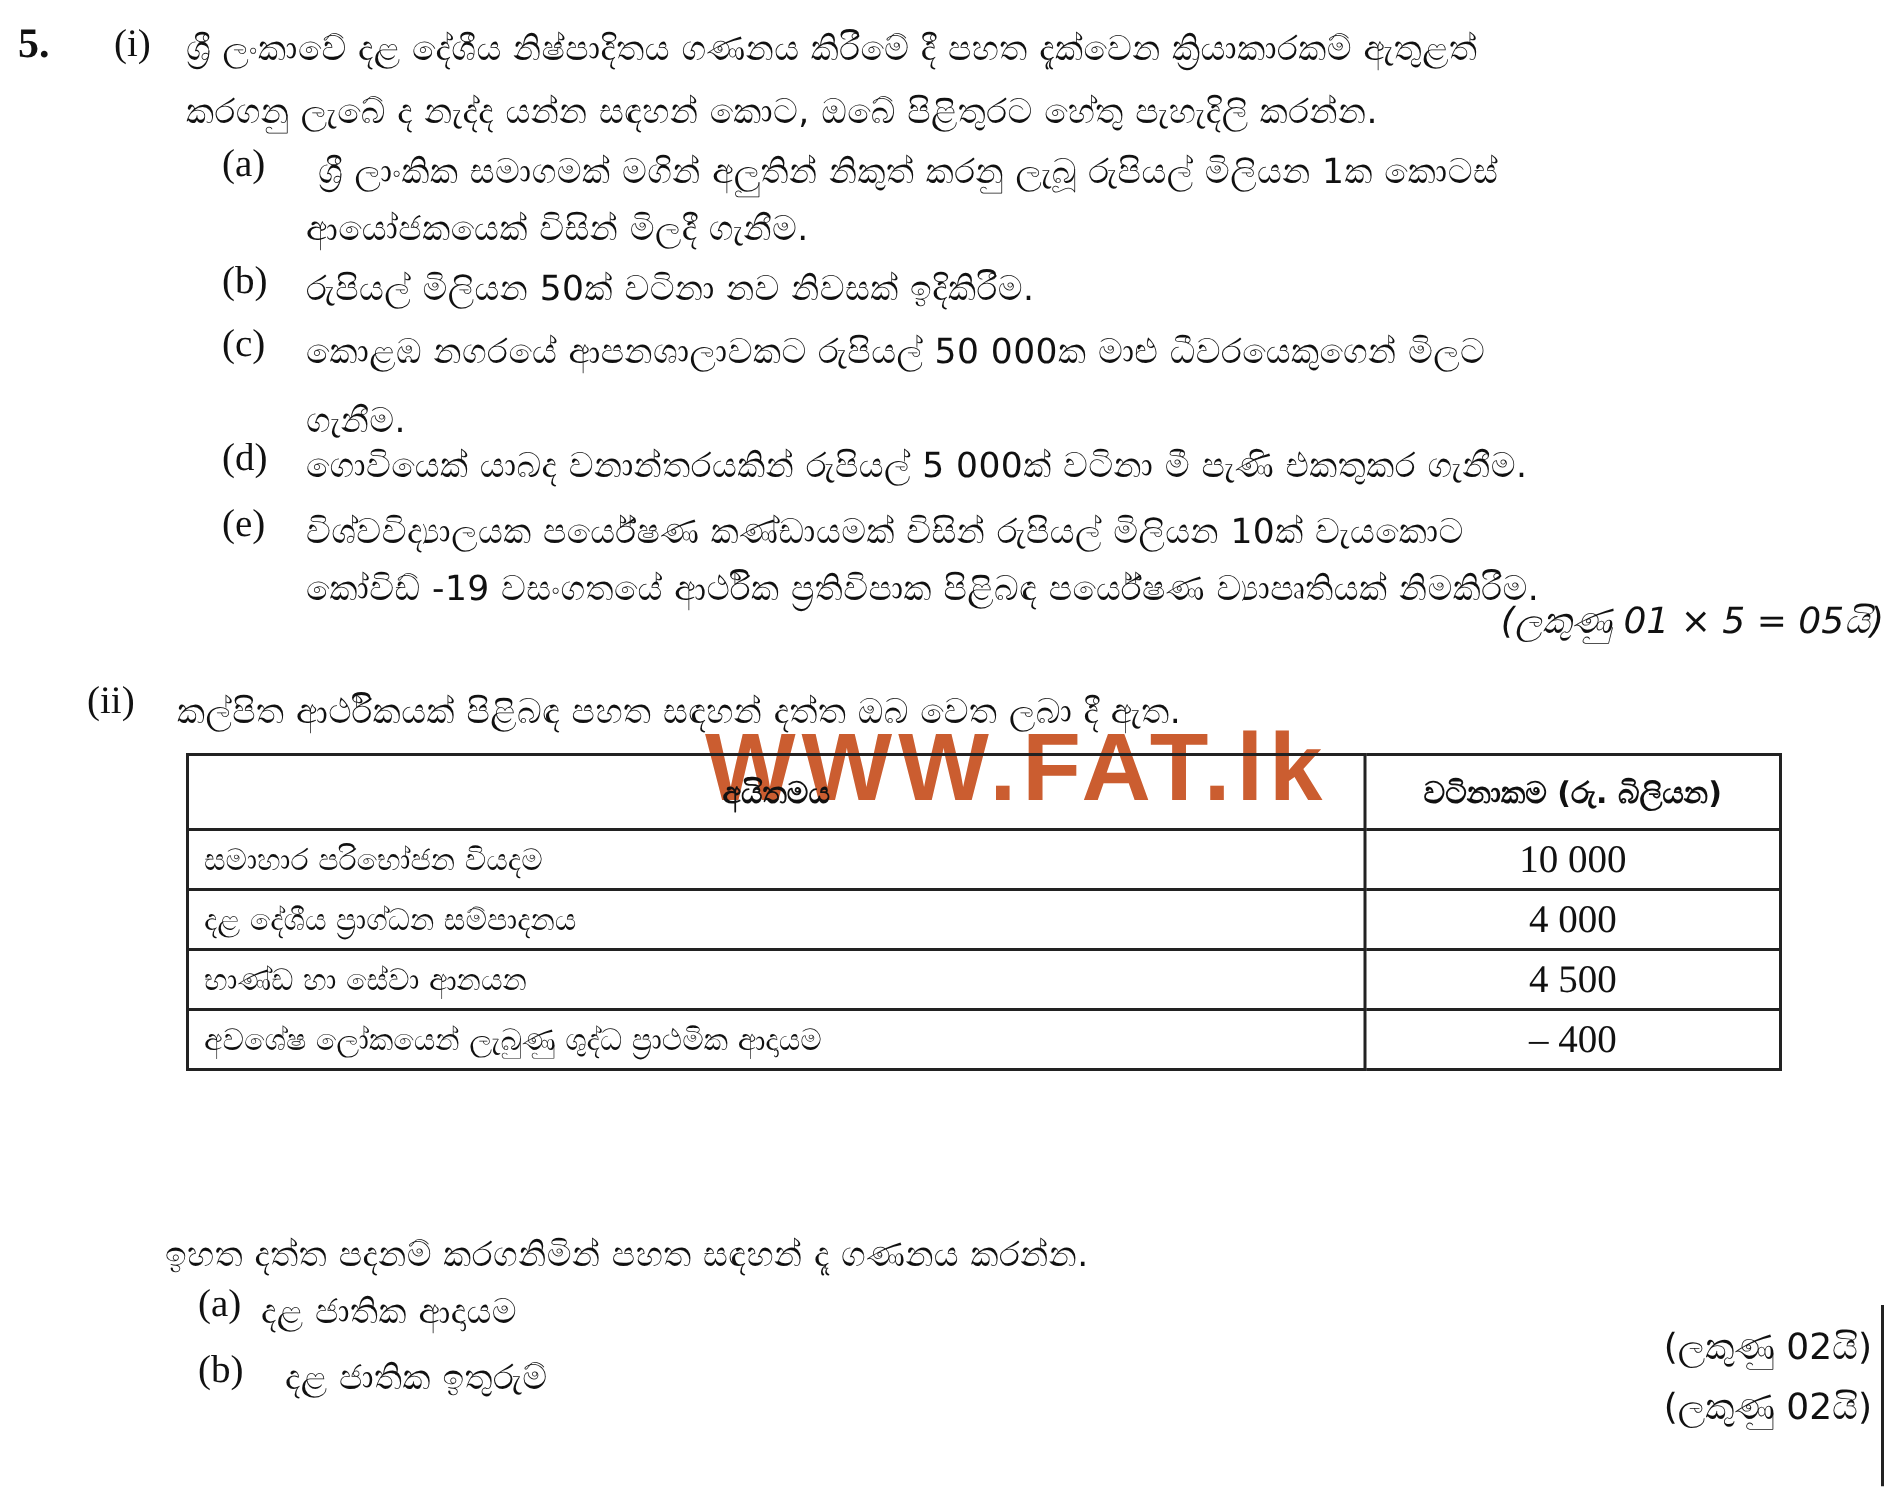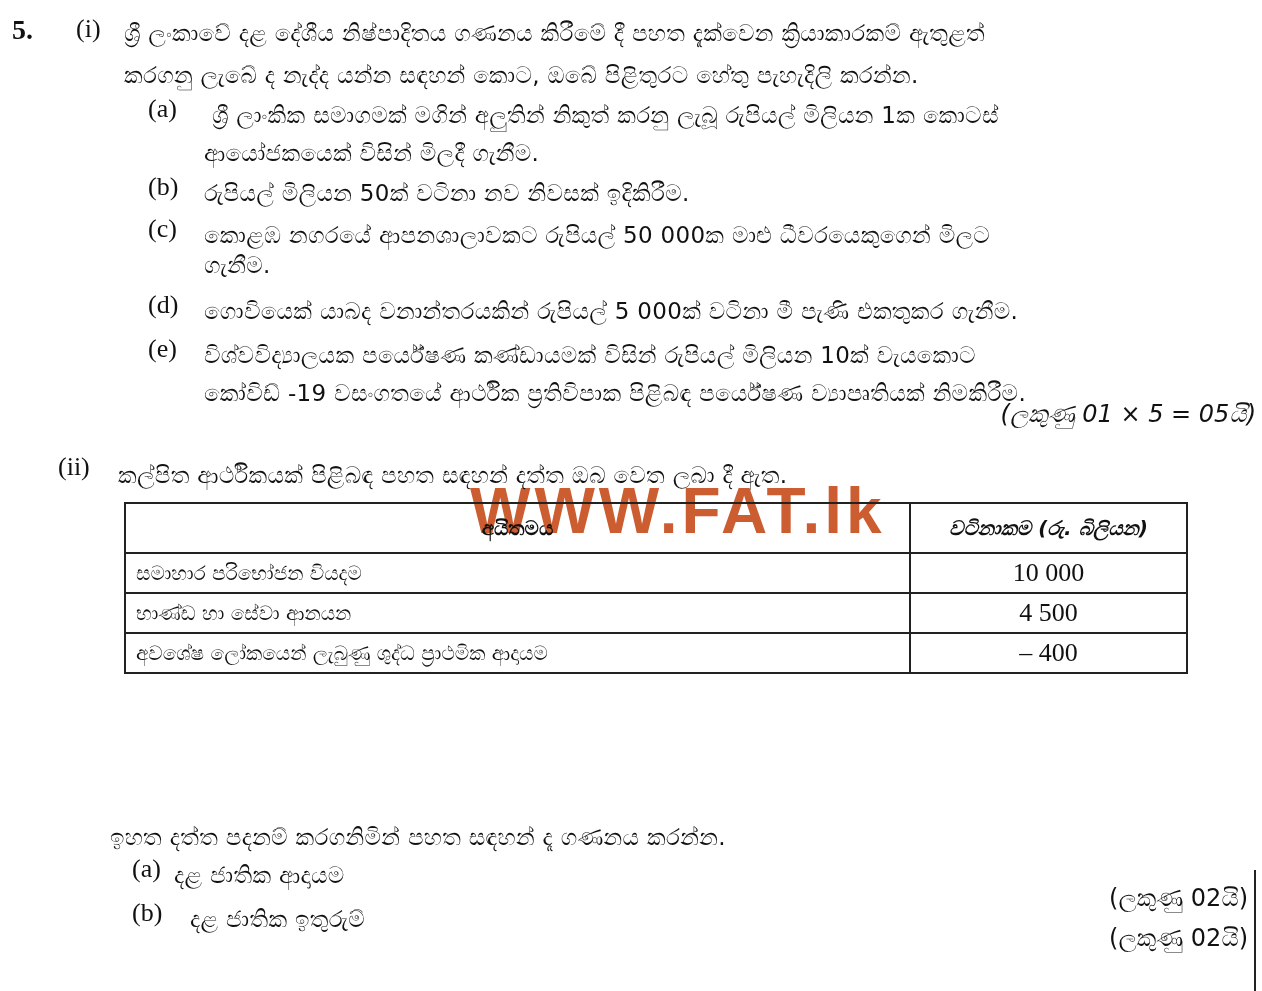--- a/index.html
+++ b/index.html
@@ -25,21 +25,21 @@
   }
   table.data td, table.data th {
     border: 2px solid #222; height: 38px; padding: 0 10px;
     font-size: 20px; font-weight: normal;
   }
   table.data th { font-weight: bold; font-size: 20px; height: 48px; }
   table.data td.val {
     text-align: center; font-family: "Liberation Serif", serif; font-size: 26px;
     width: 255px;
   }
-  table.data th.valh { width: 255px; white-space: nowrap; font-style: italic; }
+  table.data th.valh { width: 255px; white-space: nowrap; }
   .marks { font-size: 24px; white-space: nowrap; }
   .right-rule { left: 1254px; top: 870px; width: 2px; height: 121px; background: #222; }
 </style>
 </head>
 <body>
 
 <div class="abs watermark">WWW.FAT.lk</div>
 
 <div class="abs qnum serif">5.</div>
 
@@ -49,21 +49,21 @@
 
 <div class="abs label serif" style="left:148px;top:94px;">(a)</div>
 <div class="abs si" style="left:212px;top:102px;">ශ්‍රී ලාංකික සමාගමක් මගින් අලුතින් නිකුත් කරනු ලැබූ රුපියල් මිලියන 1ක කොටස්</div>
 <div class="abs si" style="left:204px;top:140px;">ආයෝජකයෙක් විසින් මිලදී ගැනීම.</div>
 
 <div class="abs label serif" style="left:148px;top:172px;">(b)</div>
 <div class="abs si" style="left:204px;top:180px;">රුපියල් මිලියන 50ක් වටිනා නව නිවසක් ඉදිකිරීම.</div>
 
 <div class="abs label serif" style="left:148px;top:214px;">(c)</div>
 <div class="abs si" style="left:204px;top:222px;">කොළඹ නගරයේ ආපනශාලාවකට රුපියල් 50 000ක මාළු ධීවරයෙකුගෙන් මිලට</div>
-<div class="abs si" style="left:204px;top:252px;">ගැනීම.</div>
+<div class="abs si" style="left:204px;top:268px;">ගැනීම.</div>
 
 <div class="abs label serif" style="left:148px;top:290px;">(d)</div>
 <div class="abs si" style="left:204px;top:298px;">ගොවියෙක් යාබද වනාන්තරයකින් රුපියල් 5 000ක් වටිනා මී පැණි එකතුකර ගැනීම.</div>
 
 <div class="abs label serif" style="left:148px;top:334px;">(e)</div>
 <div class="abs si" style="left:204px;top:342px;">විශ්වවිද්‍යාලයක පර්යේෂණ කණ්ඩායමක් විසින් රුපියල් මිලියන 10ක් වැයකොට</div>
 <div class="abs si" style="left:204px;top:380px;">කෝවිඩ් -19 වසංගතයේ ආර්ථික ප්‍රතිවිපාක පිළිබඳ පර්යේෂණ ව්‍යාපෘතියක් නිමකිරීම.</div>
 
 <div class="abs marks" style="right:6px;top:400px;font-style:italic;">(ලකුණු 01 × 5 = 05යි)</div>
 
@@ -76,20 +76,24 @@
       <th>අයිතමය</th>
       <th class="valh">වටිනාකම (රු. බිලියන)</th>
     </tr>
   </thead>
   <tbody>
     <tr>
       <td>සමාහාර පරිභෝජන වියදම</td>
       <td class="val">10 000</td>
     </tr>
     <tr>
+      <td>දළ දේශීය ප්‍රාග්ධන සම්පාදනය</td>
+      <td class="val">4 000</td>
+    </tr>
+    <tr>
       <td>භාණ්ඩ හා සේවා ආනයන</td>
       <td class="val">4 500</td>
     </tr>
     <tr>
       <td>අවශේෂ ලෝකයෙන් ලැබුණු ශුද්ධ ප්‍රාථමික ආදායම</td>
       <td class="val">– 400</td>
     </tr>
   </tbody>
 </table>
 

